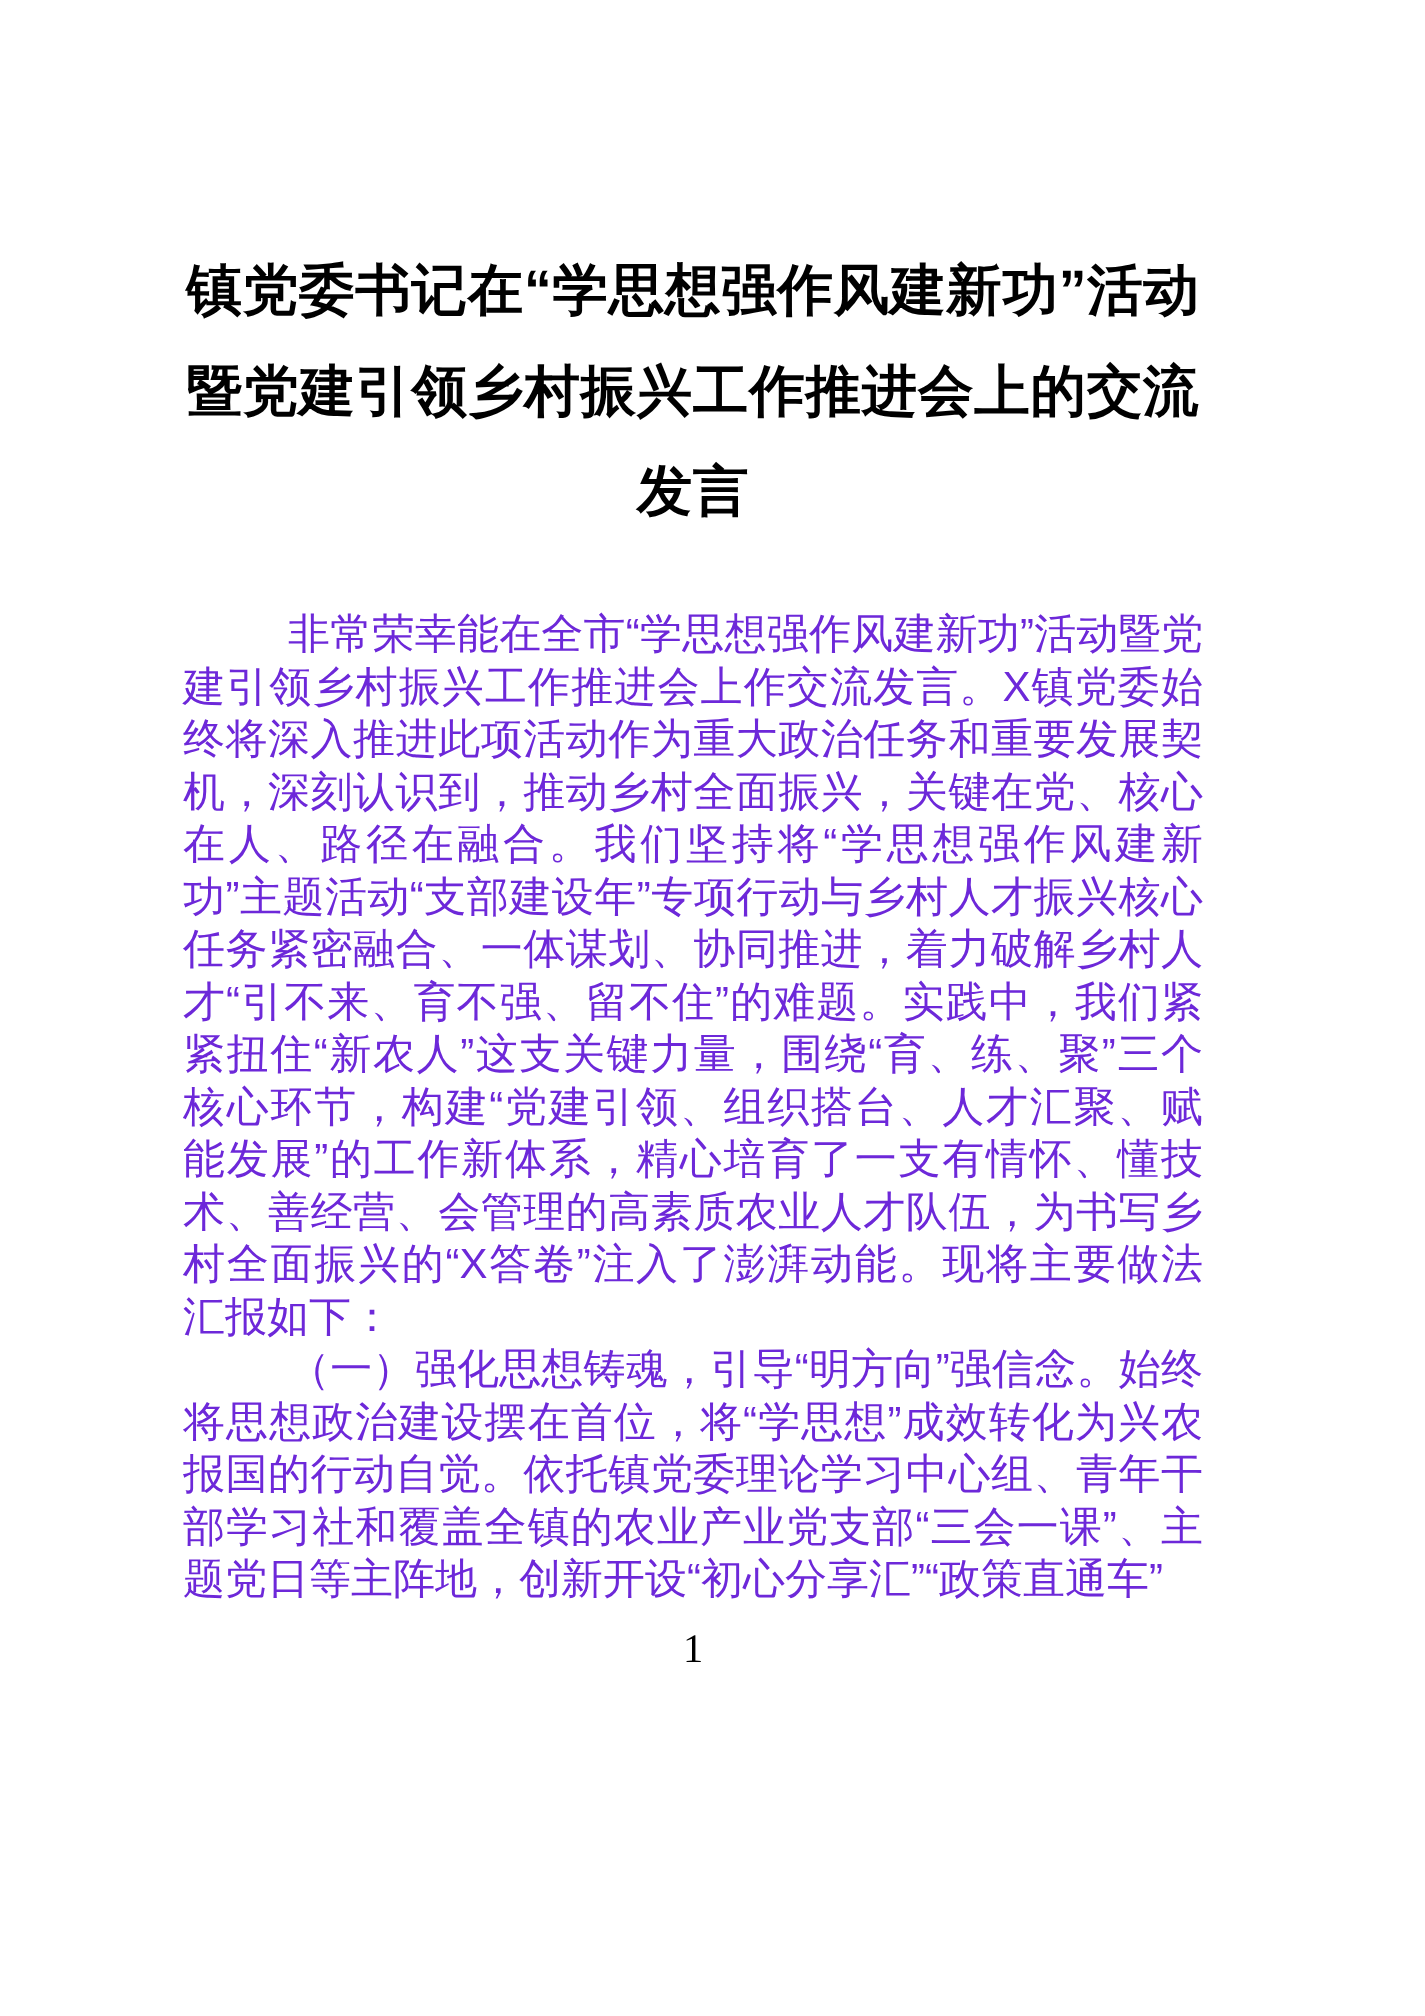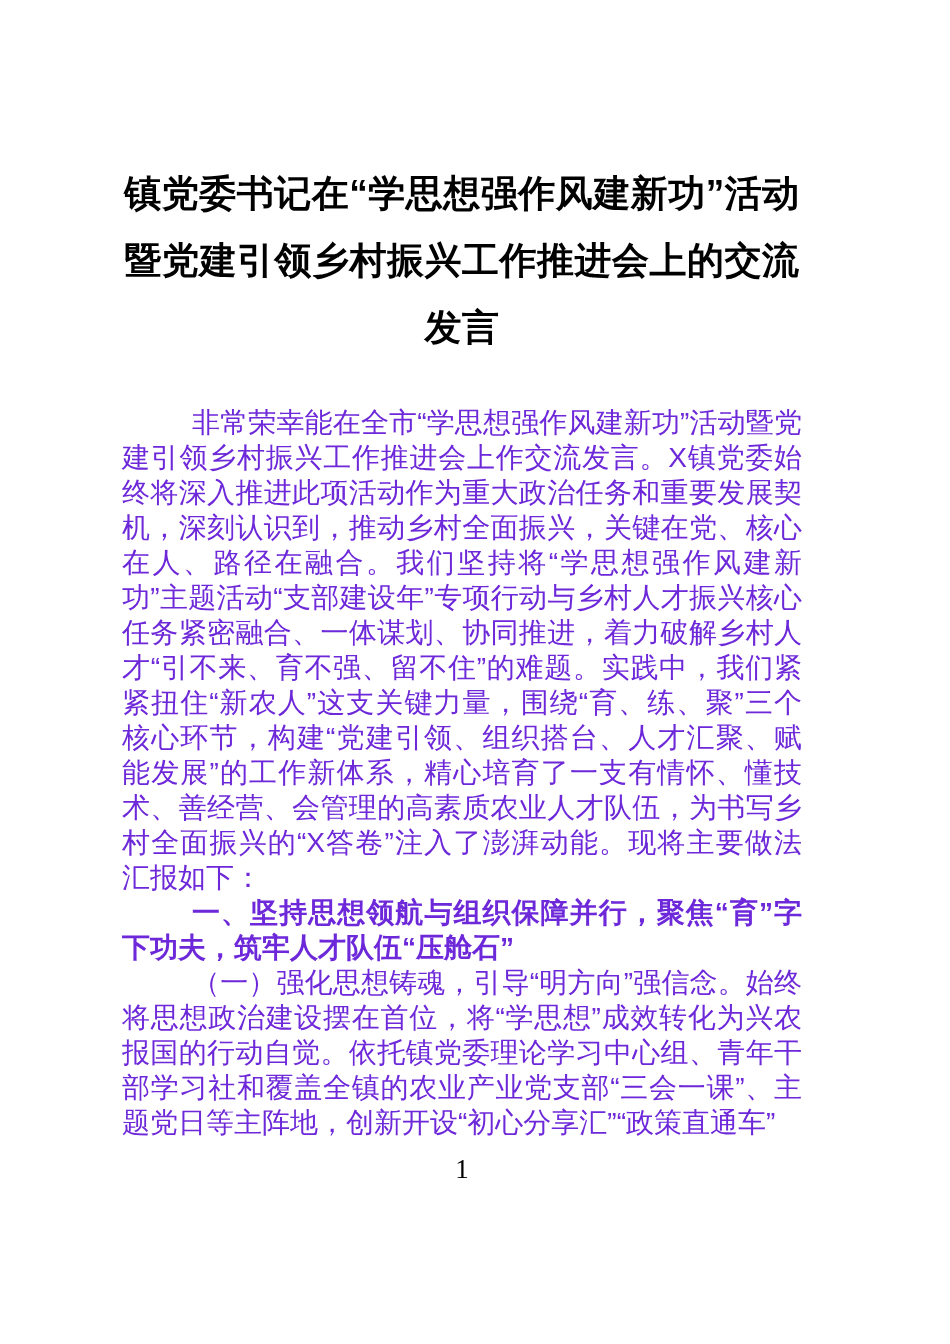--- a/index.html
+++ b/index.html
@@ -46,18 +46,17 @@
   }
 </style>
 </head>
 <body>
 
 <div class="page">
   <div class="doc-title">镇党委书记在“学思想强作风建新功”活动暨党建引领乡村振兴工作推进会上的交流发言</div>
 
   <div class="doc-body">
       <p class="body">非常荣幸能在全市“学思想强作风建新功”活动暨党建引领乡村振兴工作推进会上作交流发言。X镇党委始终将深入推进此项活动作为重大政治任务和重要发展契机，深刻认识到，推动乡村全面振兴，关键在党、核心在人、路径在融合。我们坚持将“学思想强作风建新功”主题活动“支部建设年”专项行动与乡村人才振兴核心任务紧密融合、一体谋划、协同推进，着力破解乡村人才“引不来、育不强、留不住”的难题。实践中，我们紧紧扭住“新农人”这支关键力量，围绕“育、练、聚”三个核心环节，构建“党建引领、组织搭台、人才汇聚、赋能发展”的工作新体系，精心培育了一支有情怀、懂技术、善经营、会管理的高素质农业人才队伍，为书写乡村全面振兴的“X答卷”注入了澎湃动能。现将主要做法汇报如下：</p>
-      <p class="heading">一、坚持思想领航与组织保障并行，聚焦“育”字下功夫，筑牢人才队伍“压舱石”</p>
       <p class="body">（一）强化思想铸魂，引导“明方向”强信念。始终将思想政治建设摆在首位，将“学思想”成效转化为兴农报国的行动自觉。依托镇党委理论学习中心组、青年干部学习社和覆盖全镇的农业产业党支部“三会一课”、主题党日等主阵地，创新开设“初心分享汇”“政策直通车”</p>
     </div>
 
   <div class="page-number">1</div>
 </div>
 
 </body></html>

